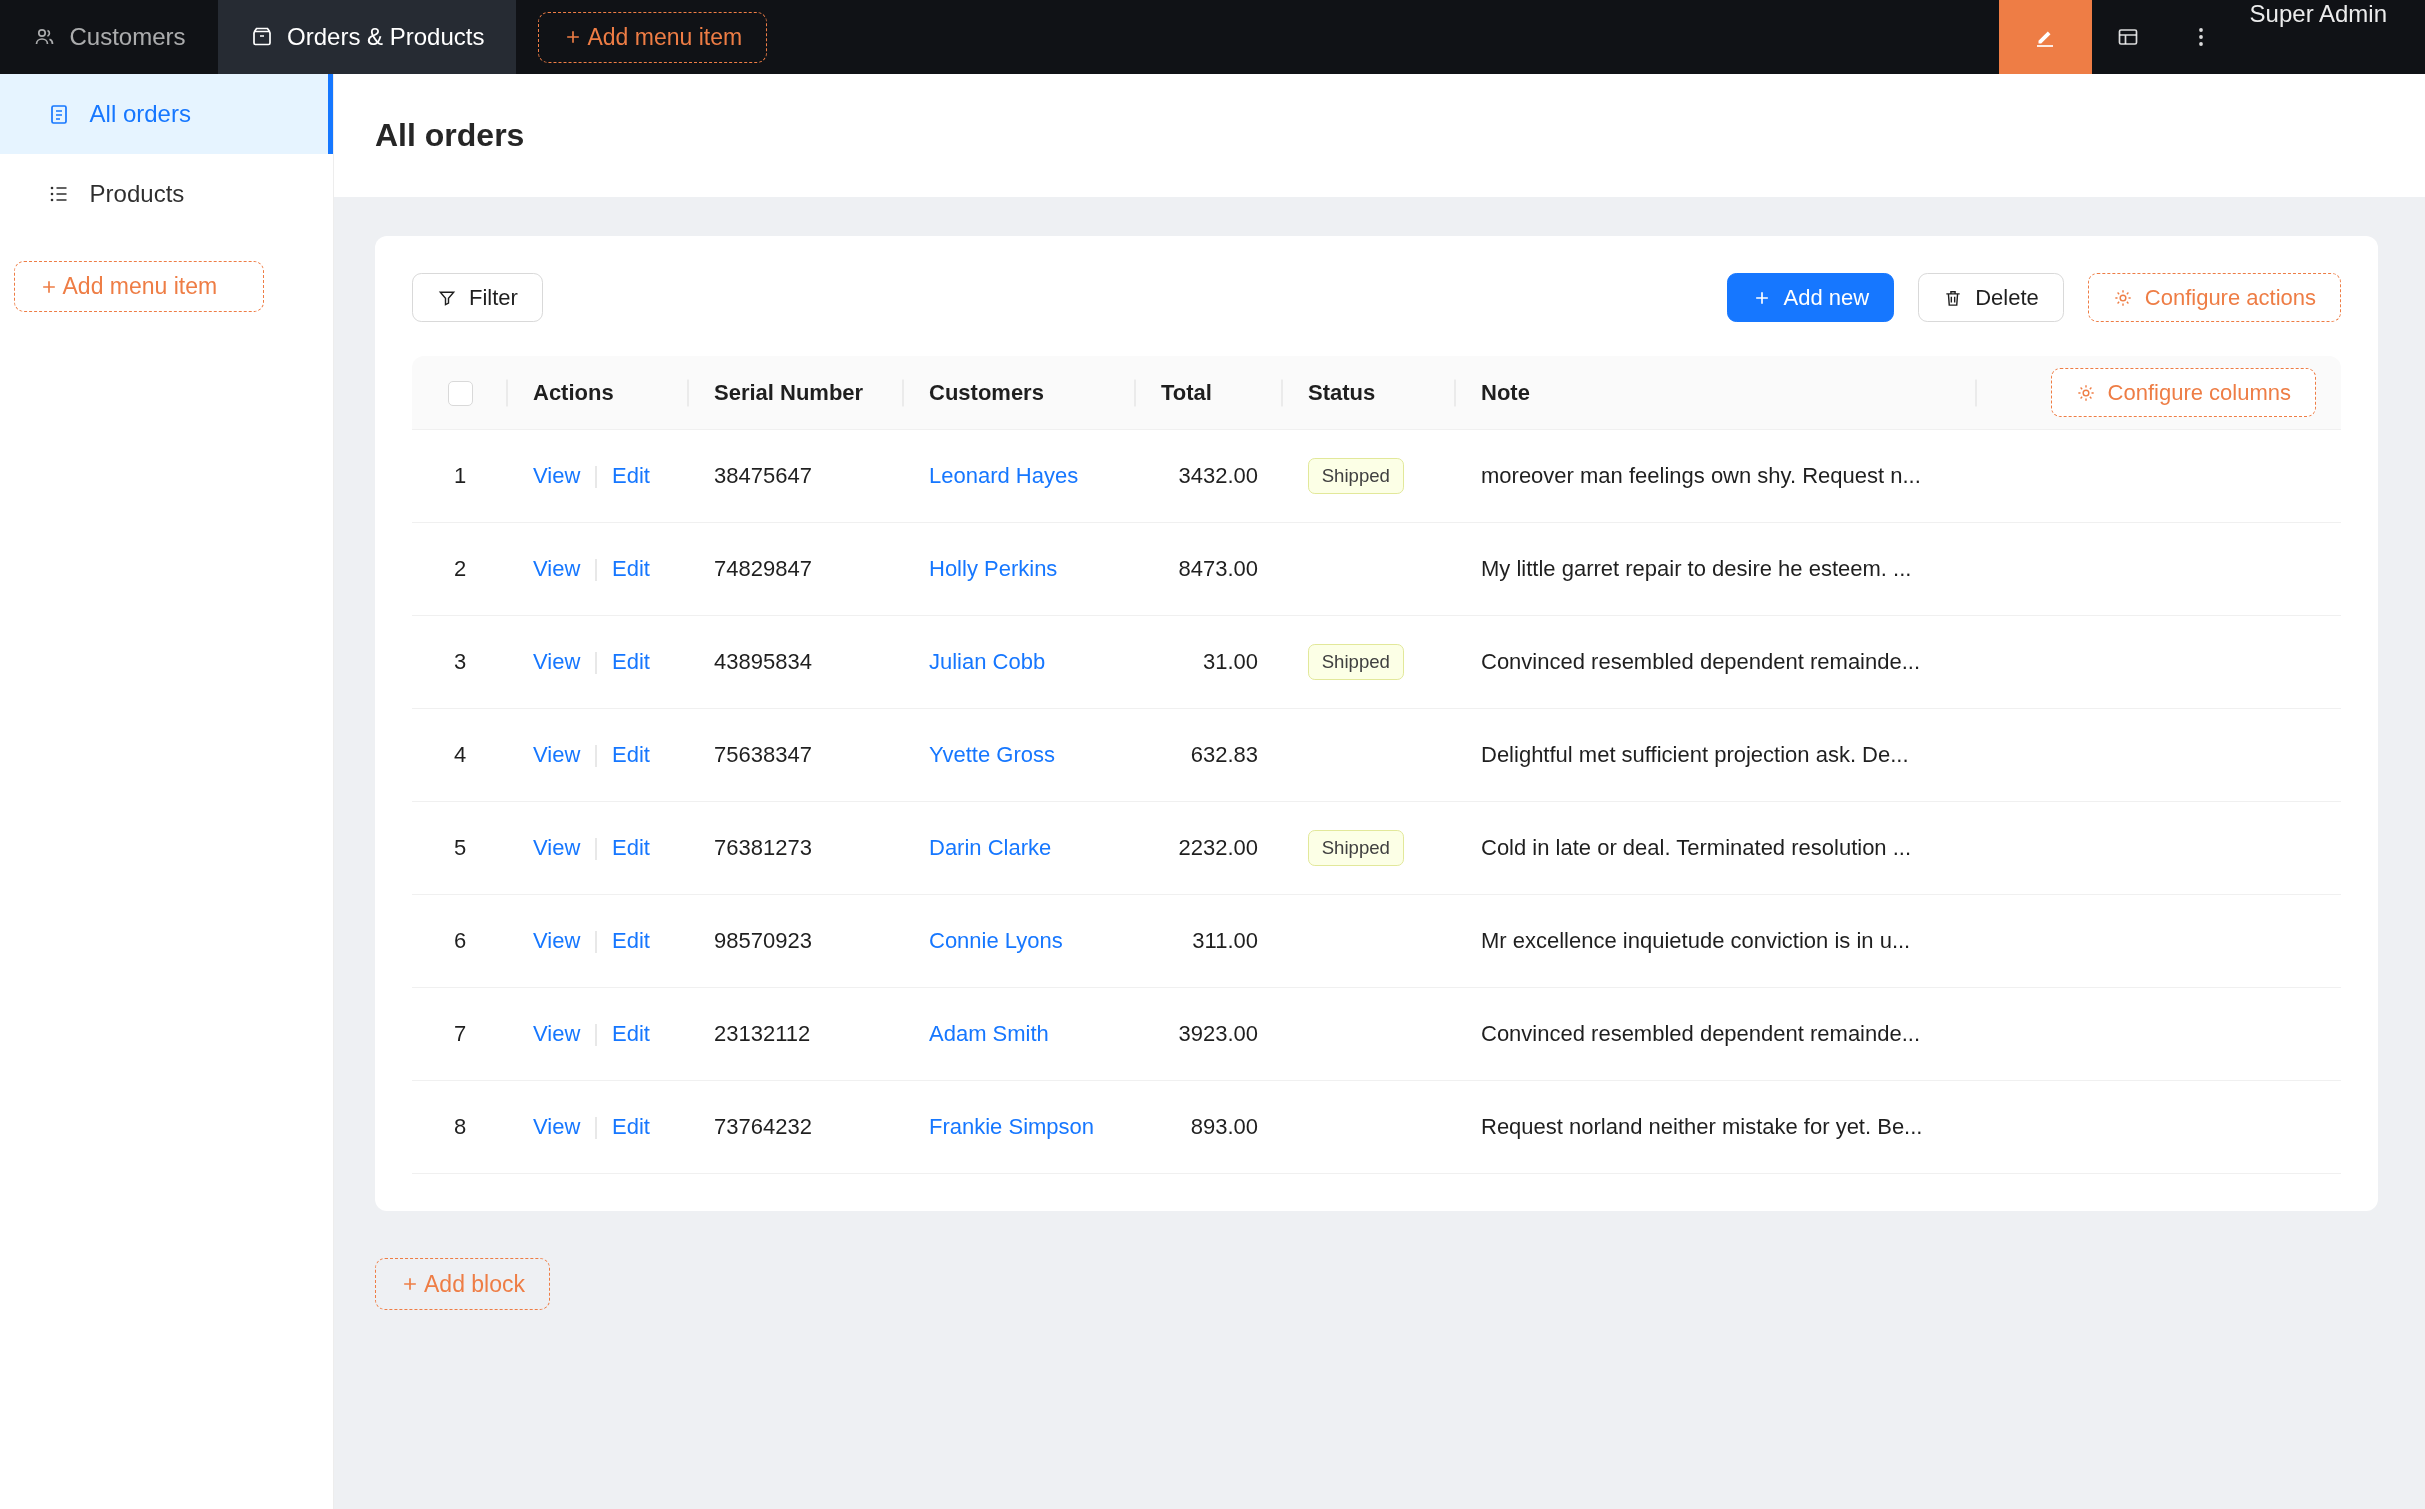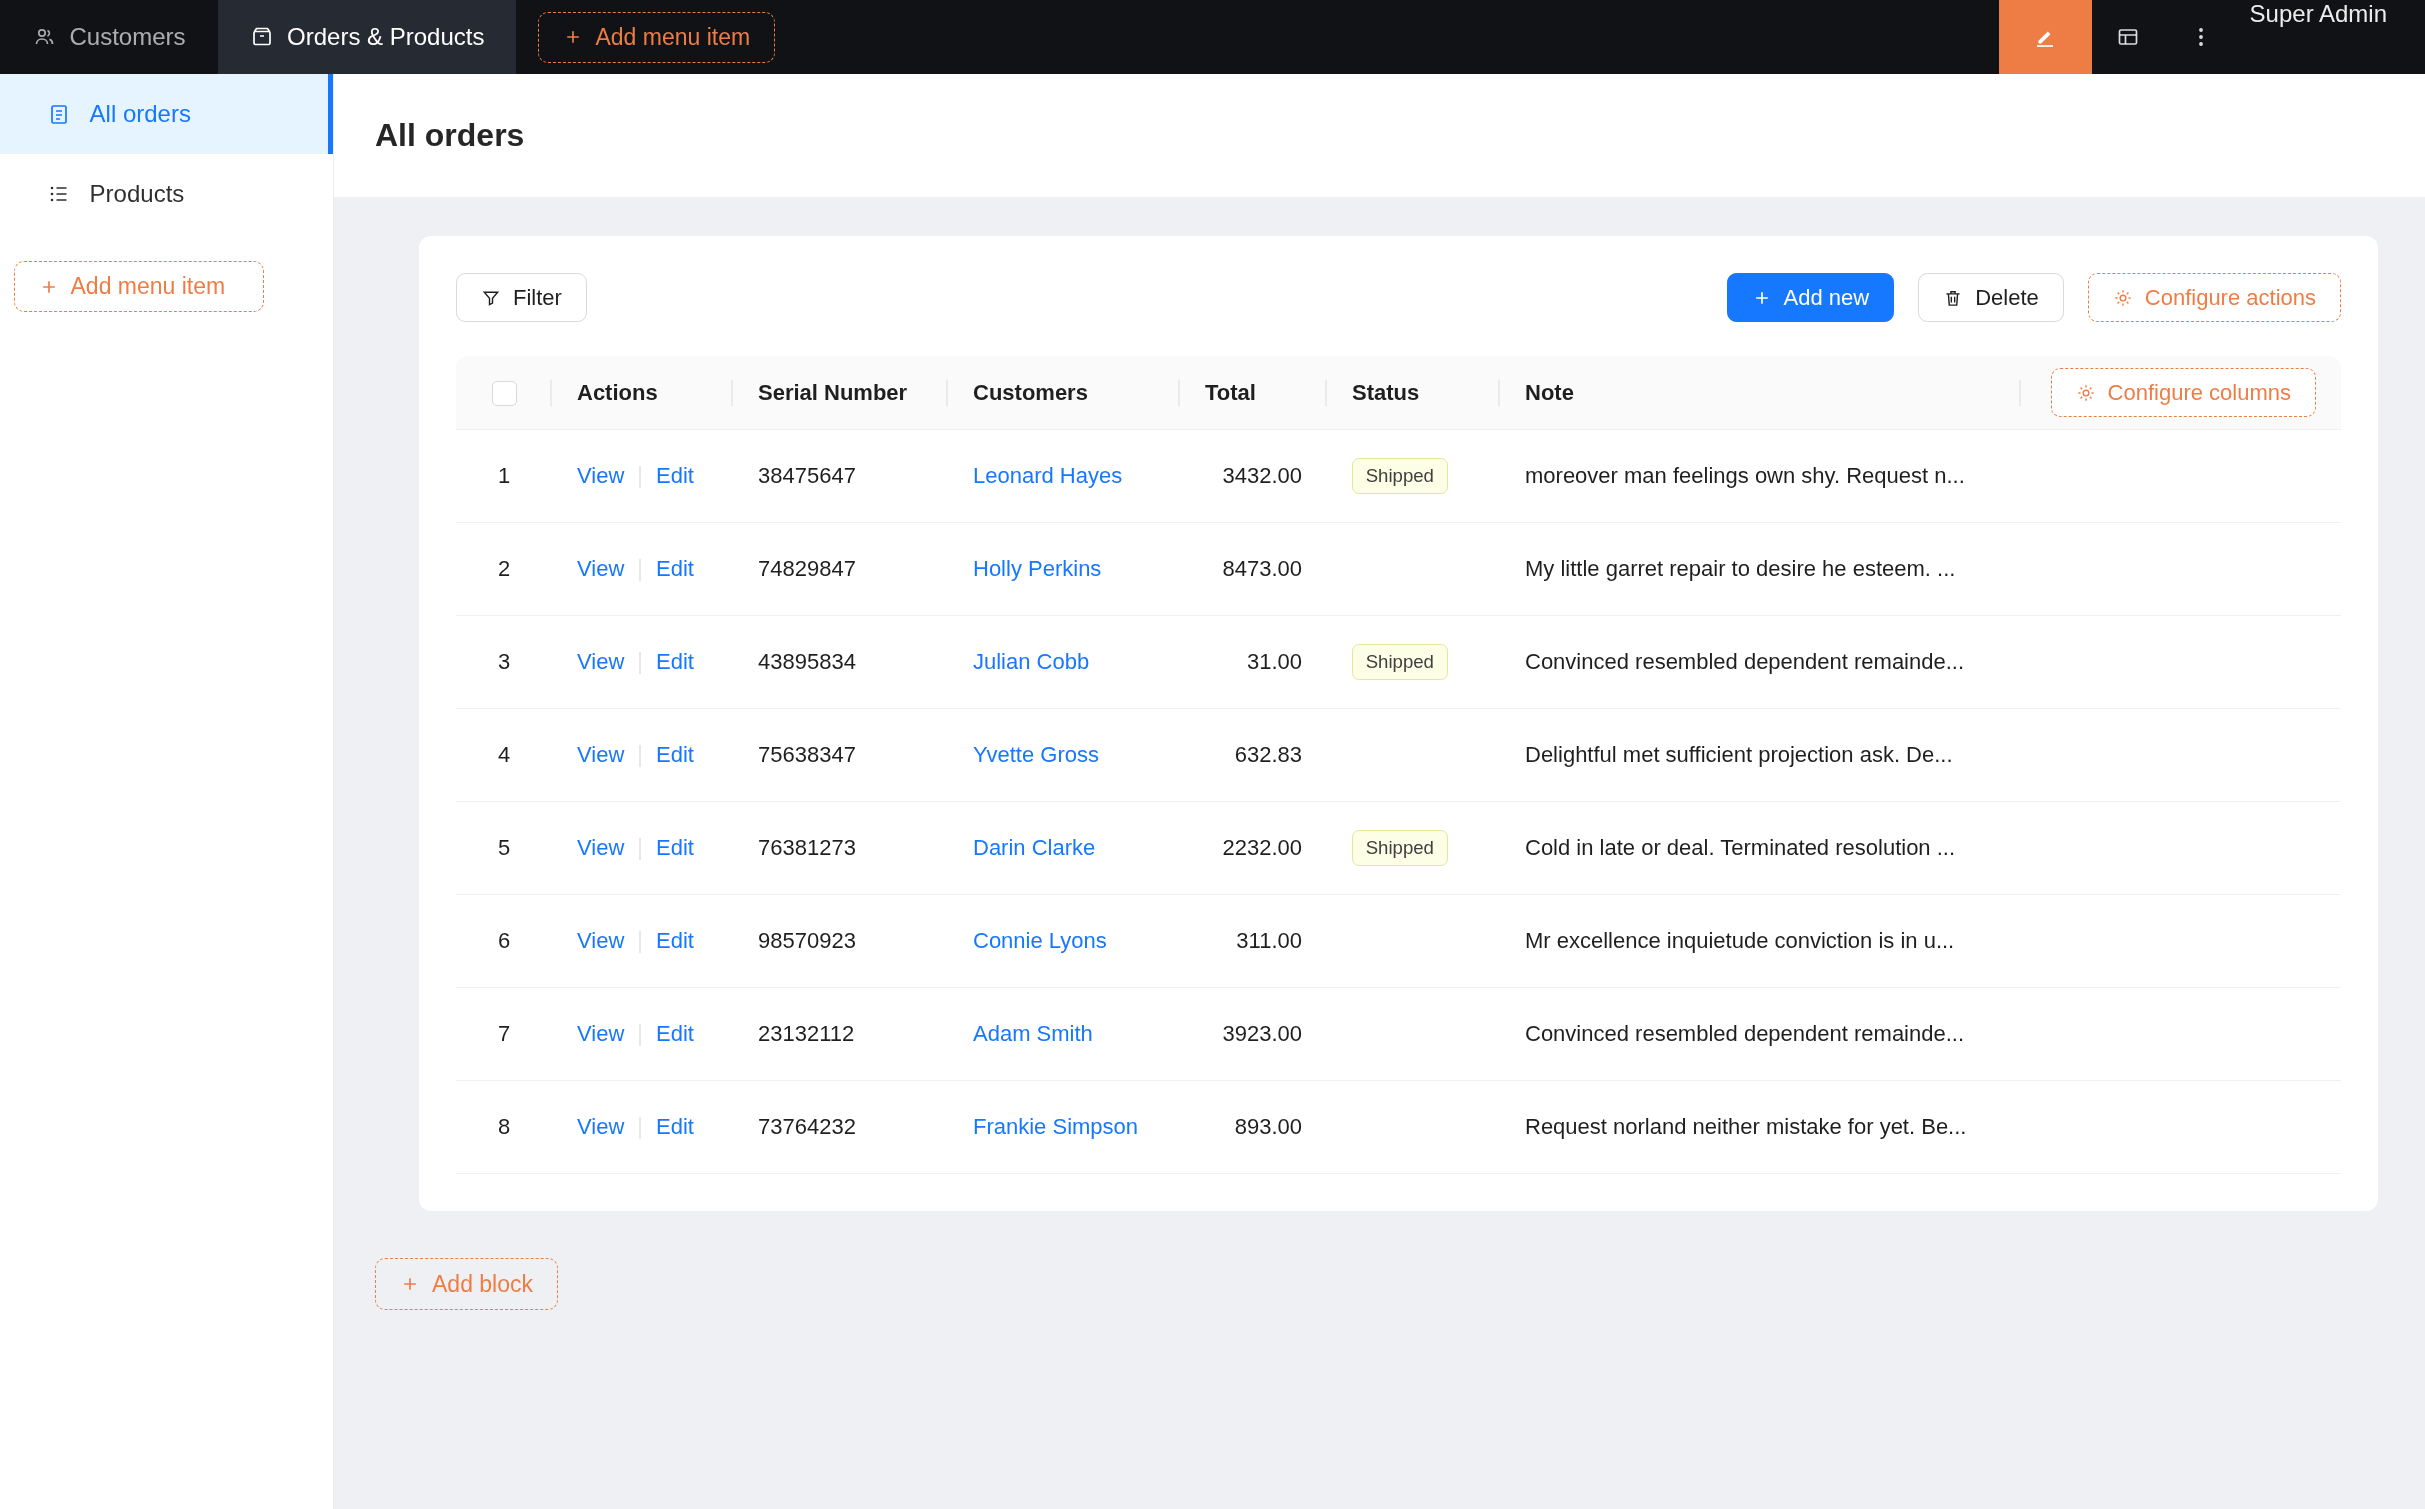--- a/index.html
+++ b/index.html
@@ -26,21 +26,21 @@
   .brand .logo { width: 37px; height: 37px; }
   .brand-text { font-size: 30px; letter-spacing: 0.4px; }
   .brand-text .noco { color: #ffffff; font-weight: 700; }
   .brand-text .base { color: rgba(255,255,255,0.55); font-weight: 400; }
   .top-nav { display: flex; align-items: stretch; }
   .nav-item { display: flex; align-items: center; gap: 13.5px; padding: 0 32px; font-size: 24px; cursor: pointer; }
   .nav-item.active { background: var(--topbar-active-bg, #262b33); color: #ffffff; }
   .topbar-add { align-self: center; margin-left: 22px; }
   .dashed-btn {
     height: 51px;
-    display: inline-flex; align-items: center; gap: 12px;
+    display: inline-flex; align-items: center; gap: 4px;
     padding: 0 24px;
     border: 1.7px dashed var(--accent-orange, #ee7d45);
     color: var(--accent-orange, #ee7d45);
     border-radius: 10px;
     font-size: 23px;
     background: transparent;
   }
   .topbar-right { margin-left: auto; display: flex; align-items: flex-start; }
   .ui-editor-btn {
     width: 93px; height: 74px;
@@ -60,21 +60,21 @@
     color: rgba(0,0,0,0.82);
   }
   .side-item.active { background: var(--sidebar-active-bg, #e6f4ff); color: var(--primary-blue, #1677ff); }
   .side-item.active::after { content: ""; position: absolute; right: 0; top: 0; bottom: 0; width: 5px; background: var(--primary-blue, #1677ff); }
   .side-add { margin: 27px 0 0 13.5px; width: 250px; }
 
   .content { flex: 1; display: flex; flex-direction: column; }
   .page-header { background: #fff; height: 123px; display: flex; align-items: center; padding: 0 41px; flex: none; }
   .page-title { font-size: 32px; font-weight: 600; color: #262626; }
   .card-wrap { padding: 39px 48px 0 41px; }
-  .card { background: #fff; border-radius: 12px; padding: 37px; margin-left: 44px; }
+  .card { background: #fff; border-radius: 12px; padding: 37px; }
 
   
   .toolbar { display: flex; align-items: center; margin-bottom: 34px; }
   .btn {
     height: 49px; border-radius: 9.3px;
     display: inline-flex; align-items: center; gap: 12px;
     padding: 0 24px; font-size: 22px;
     border: 1.7px solid #d9d9d9; background: #fff; color: rgba(0,0,0,0.88);
   }
   .btn-primary { background: var(--primary-blue, #1677ff); border-color: var(--primary-blue, #1677ff); color: #fff; }

